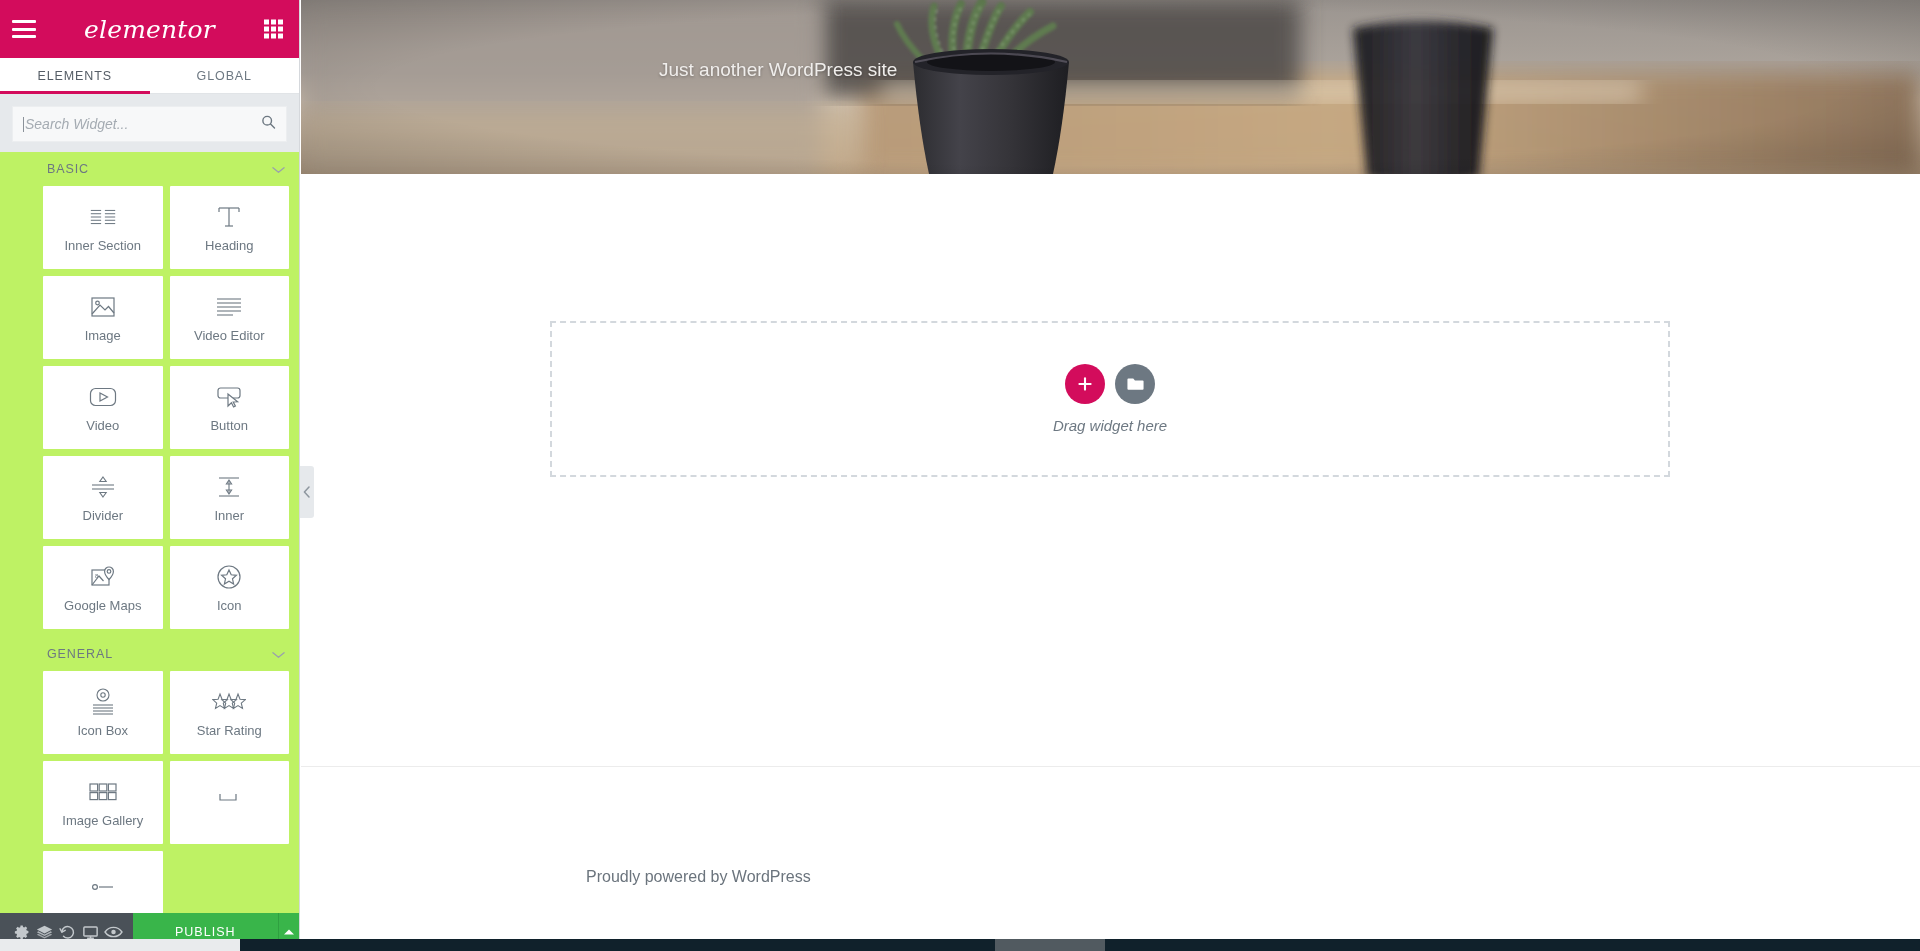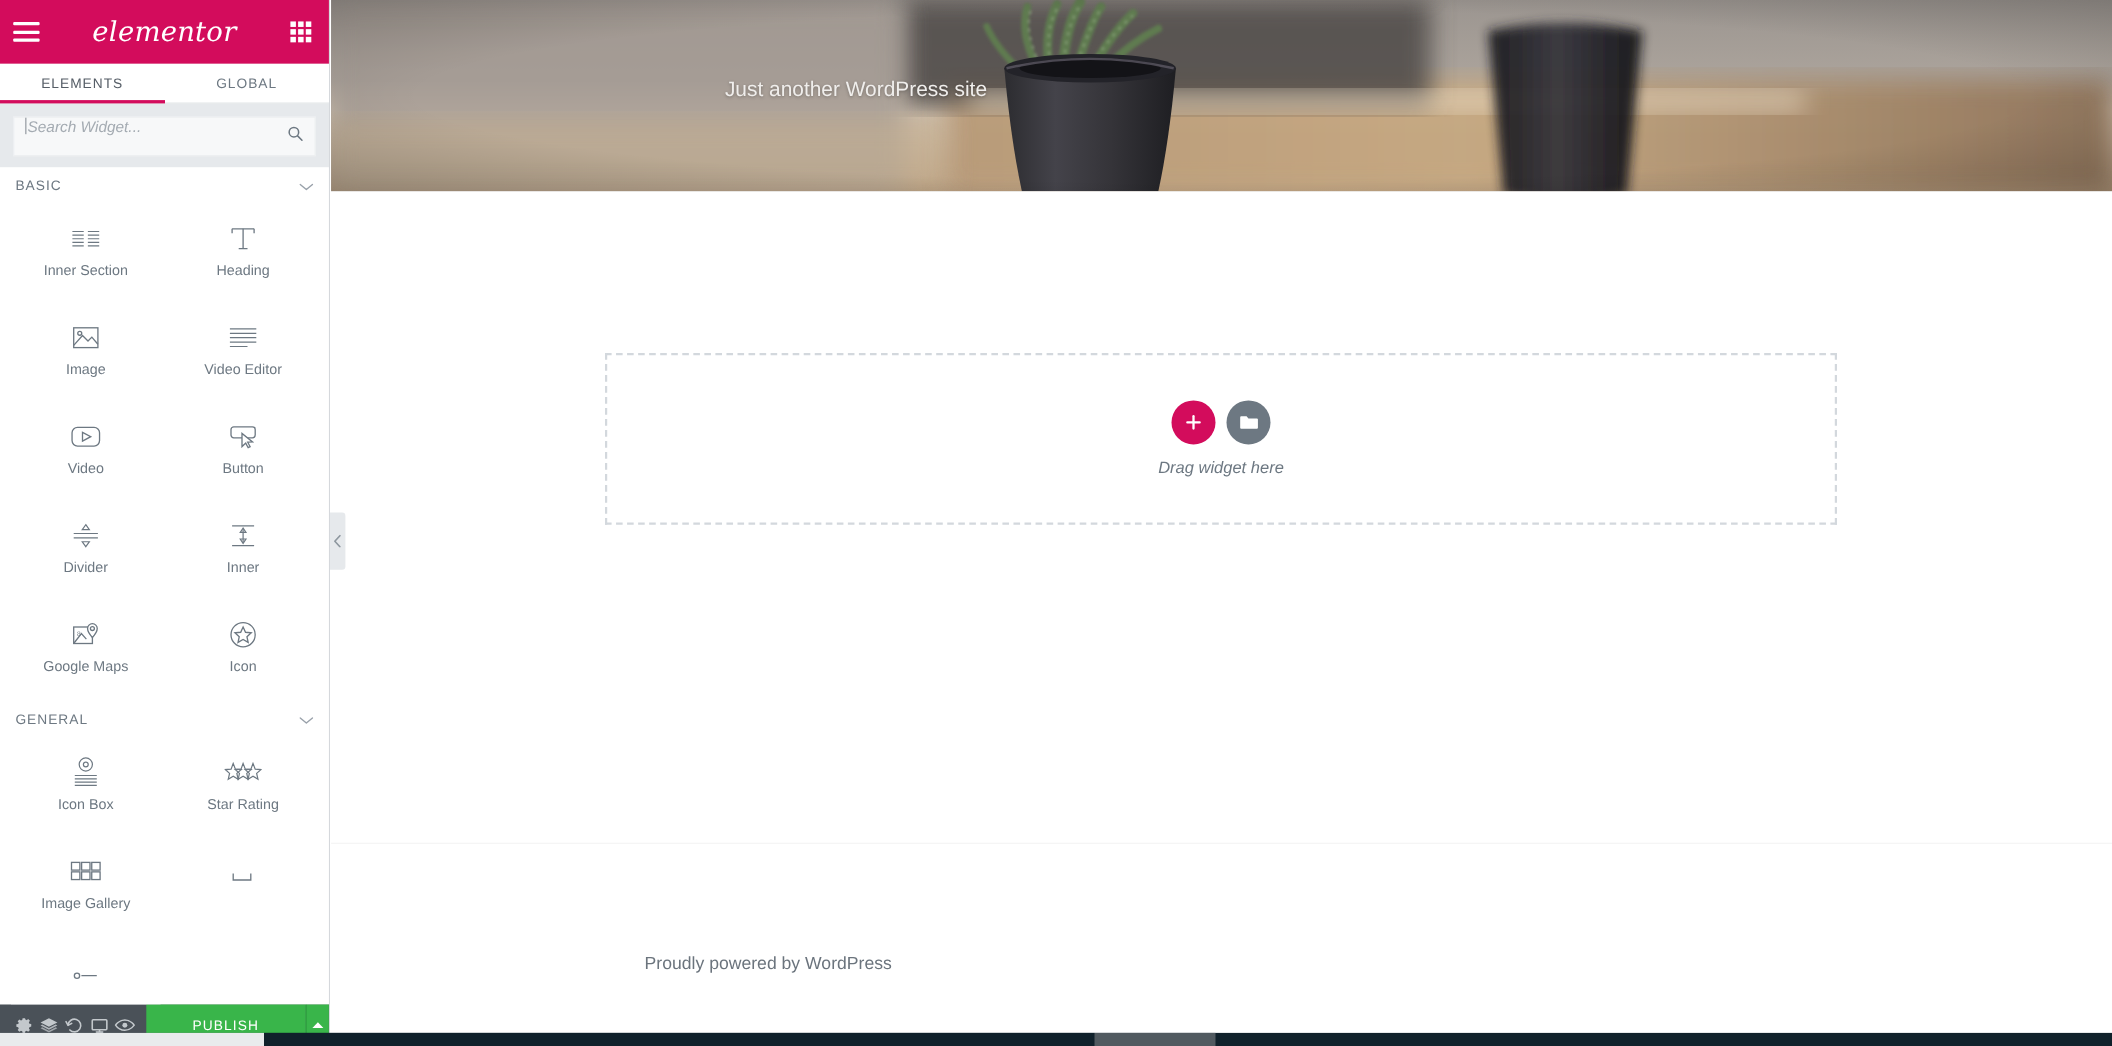--- a/index.html
+++ b/index.html
@@ -79,37 +79,38 @@
     content: ""; position: absolute; left: 0; right: 0; bottom: -1px;
     height: 3px; background: #d30c5c;
   }
   .tab.inactive { background: #fff; }
 
   
   .search-wrap { padding: 12px 12px 10px 12px; background: #e6e9ec; }
   .search-box {
     height: 36px; background: #f7f8f9;
     border: 1px solid #eceef0;
-    display: flex; align-items: flex-start;
+    display: flex; align-items: center;
     padding: 0 10px;
     position: relative;
   }
   .search-box .caret {
     width: 1px; height: 15px; background: #8a9199; margin-right: 1px;
   }
   .search-box .ph {
     font-size: 14px; color: #a4abb2; font-style: italic;
     font-family: "Liberation Sans", sans-serif;
   }
   .search-box .mag { position: absolute; right: 10px; top: 50%; transform: translateY(-50%); }
 
   
   .panel-scroll {
     flex: 1 1 auto; overflow: hidden; position: relative;
-    background: #ffffff;
+    background: #bef264;
+    padding-left: 33px;
   }
   .section-title {
     display: flex; align-items: center; justify-content: space-between;
     padding: 10px 14px 10px 14px;
     font-size: 12.5px; letter-spacing: 0.9px; color: #6d7882;
   }
   .chev { color: #9aa2ab; font-size: 13px; line-height: 1; }
 
   .widget-grid {
     display: grid; grid-template-columns: 1fr 1fr;
@@ -180,21 +181,21 @@
   .hero-text {
     position: absolute; left: 358px; top: 48px; z-index: 3;
   }
   .site-title {
     font-family: "DejaVu Sans", sans-serif;
     font-size: 38px; font-weight: bold;
     color: #ffffff; letter-spacing: 1.5px;
     text-shadow: 0 1px 3px rgba(0,0,0,0.28);
   }
   .site-tagline {
-    margin-top: 23px;
+    margin-top: 11px;
     font-size: 19px; color: #f0eeec;
     text-shadow: 0 1px 3px rgba(0,0,0,0.3);
   }
 
   
   .content-area { position: relative; height: 592px; background: #fff; }
   .dropzone {
     position: absolute;
     left: 249px; top: 147px;
     width: 1120px; height: 156px;

